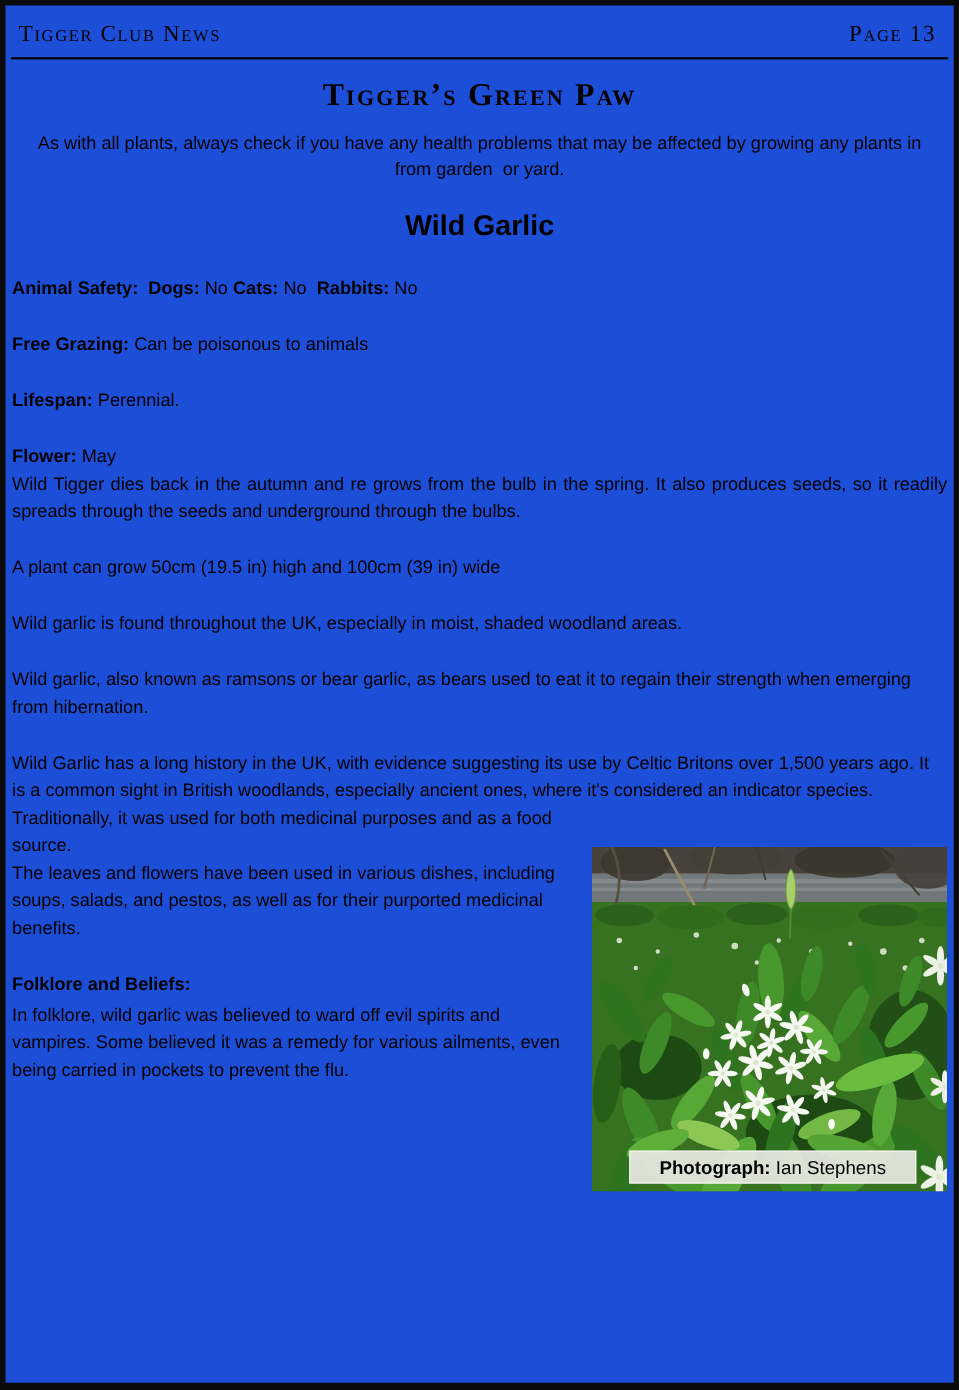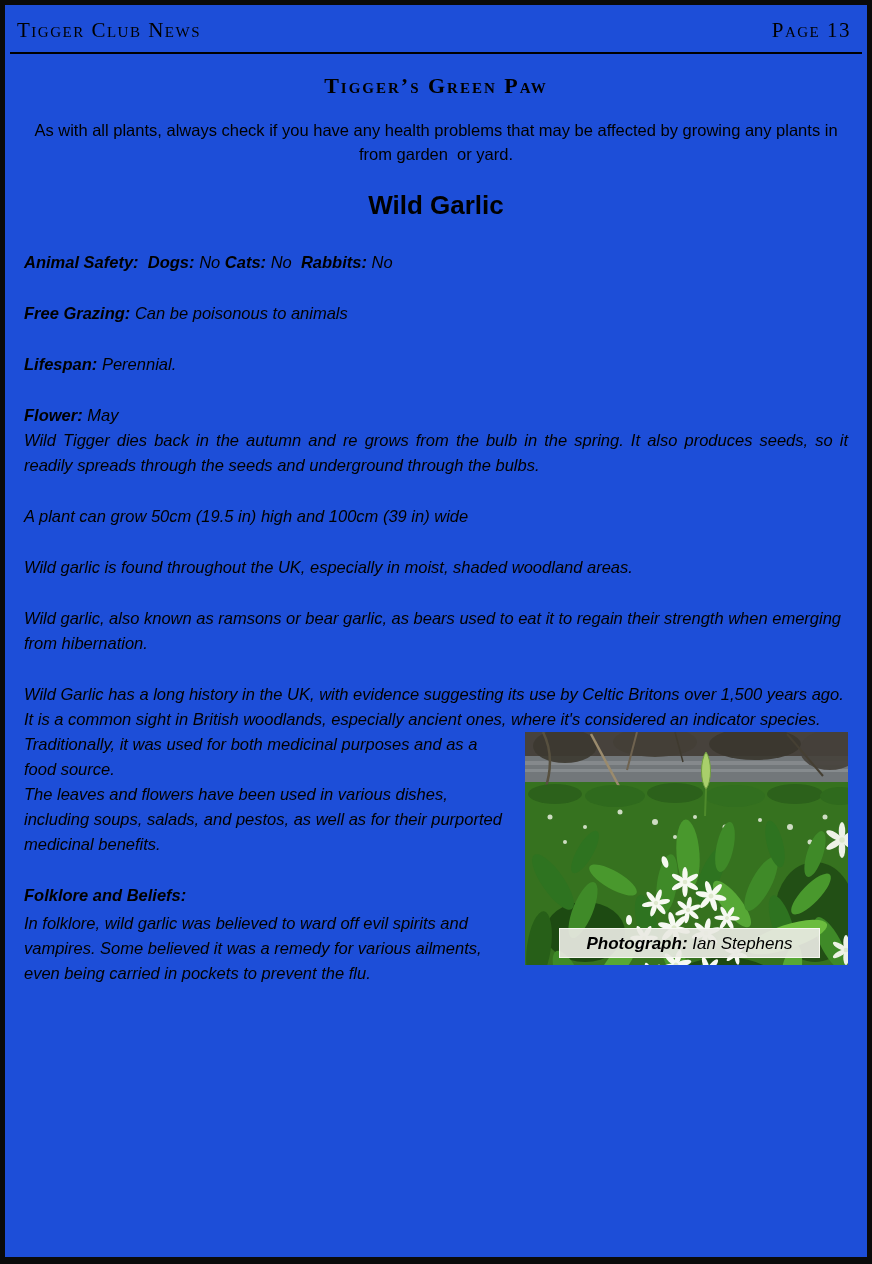--- a/index.html
+++ b/index.html
@@ -17,42 +17,42 @@
   .header{
     display:flex;justify-content:space-between;align-items:baseline;
     font-family:"Liberation Serif",serif;font-variant:small-caps;
     font-size:21px;letter-spacing:1.5px;line-height:25px;
     padding:13px 16px 9px 12px;
   }
   .header-rule{height:2px;background:#000;margin:0 5px;}
 
   .main-title{
     font-family:"Liberation Serif",serif;font-variant:small-caps;
-    font-weight:bold;font-size:22px;letter-spacing:2px;
+    font-weight:bold;font-size:29px;letter-spacing:2px;
     text-align:center;margin:15px 0 0 0;line-height:34px;
   }
   .disclaimer{
     text-align:center;margin:15px auto 0 auto;max-width:812px;line-height:24px;
   }
   .plant-title{
     font-size:26px;font-weight:bold;text-align:center;
     margin:24px 0 30px 0;line-height:30px;
   }
 
-  .body-content{padding:0 19px;font-style:italic;}
+  .body-content{padding:0 6px;}
   .line{margin:0 0 26px 0;}
   .m0{margin:0;}
   .label-line{margin:0 0 3px 0;font-weight:bold;}
   .para{margin:0 0 26px 0;}
   .just{text-align:justify;}
 
   .columns{display:flex;margin-top:0;justify-content:flex-end;}
   .col-left{flex:1 1 auto;padding-right:16px;}
   .photo-frame{
-    flex:0 0 323px;width:323px;height:233px;position:relative;overflow:hidden;
+    flex:0 0 323px;width:323px;height:313px;position:relative;overflow:hidden;margin-top:38px;
   }
   .photo-frame svg{display:block;}
   .caption{
     position:absolute;left:34px;right:28px;bottom:7px;height:30px;
     background:rgba(233,233,227,0.92);border:1px solid rgba(250,250,246,0.85);
     display:flex;align-items:center;justify-content:center;
     font-size:17px;box-sizing:border-box;
   }
 </style>
 </head>

